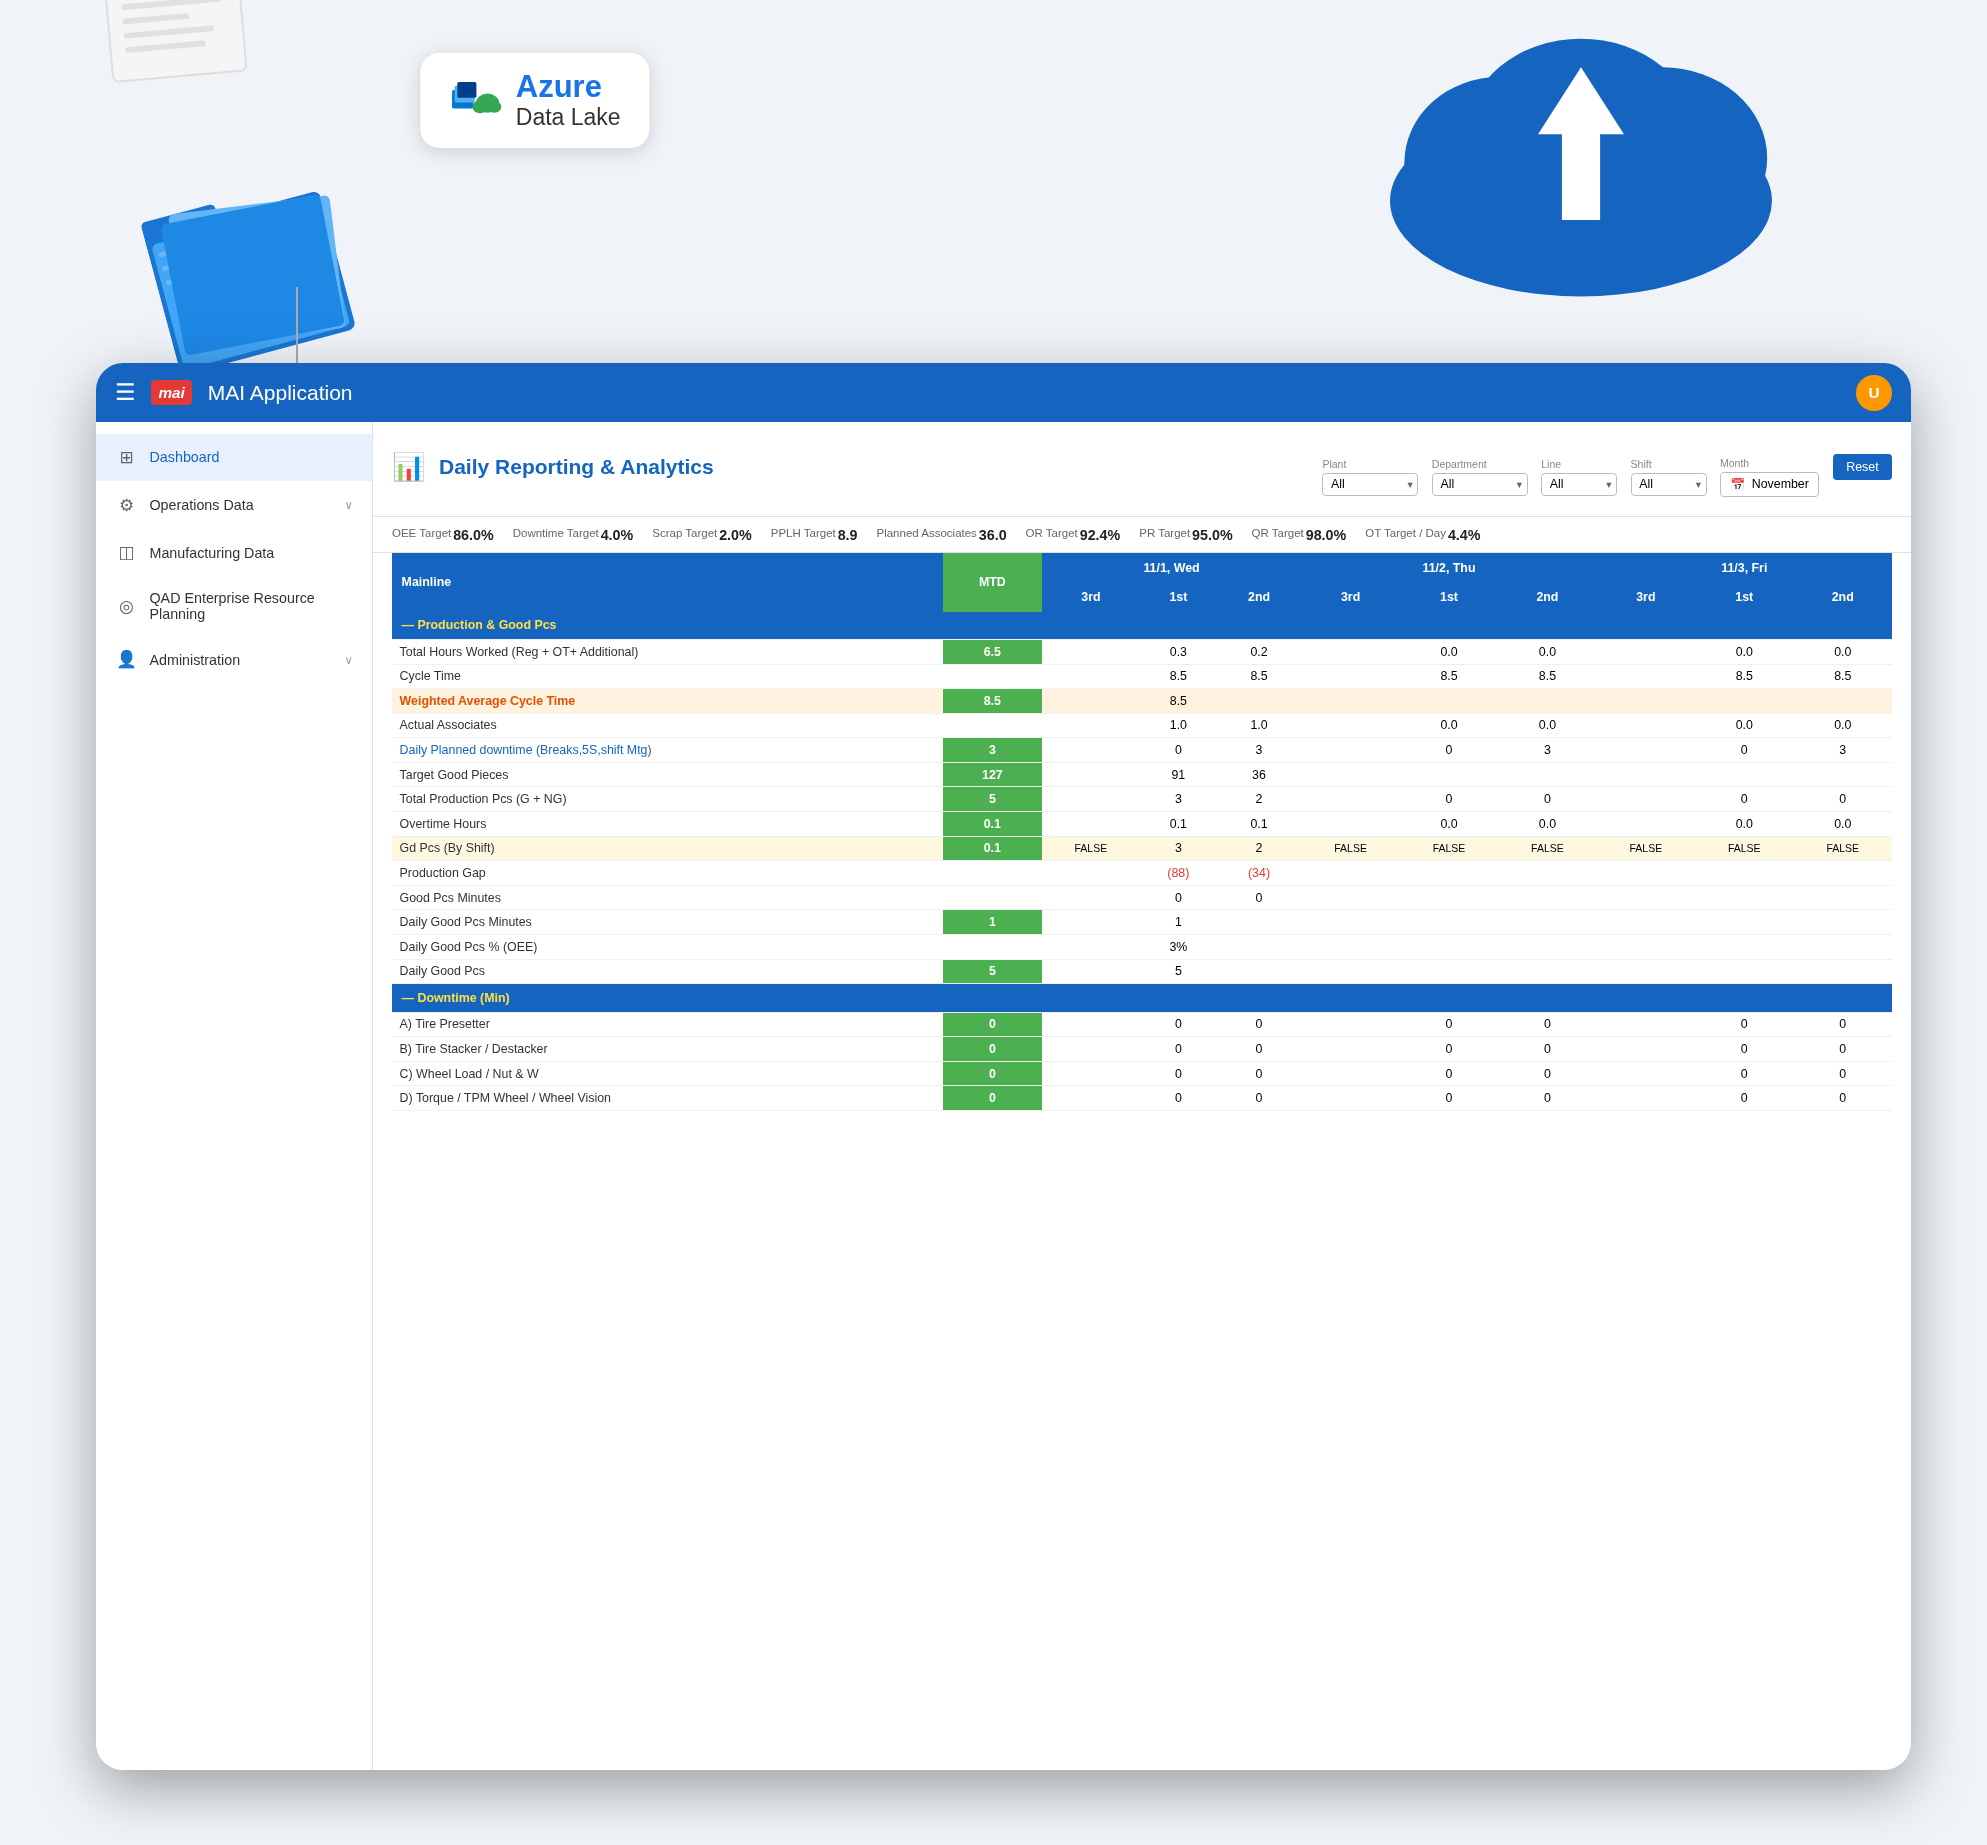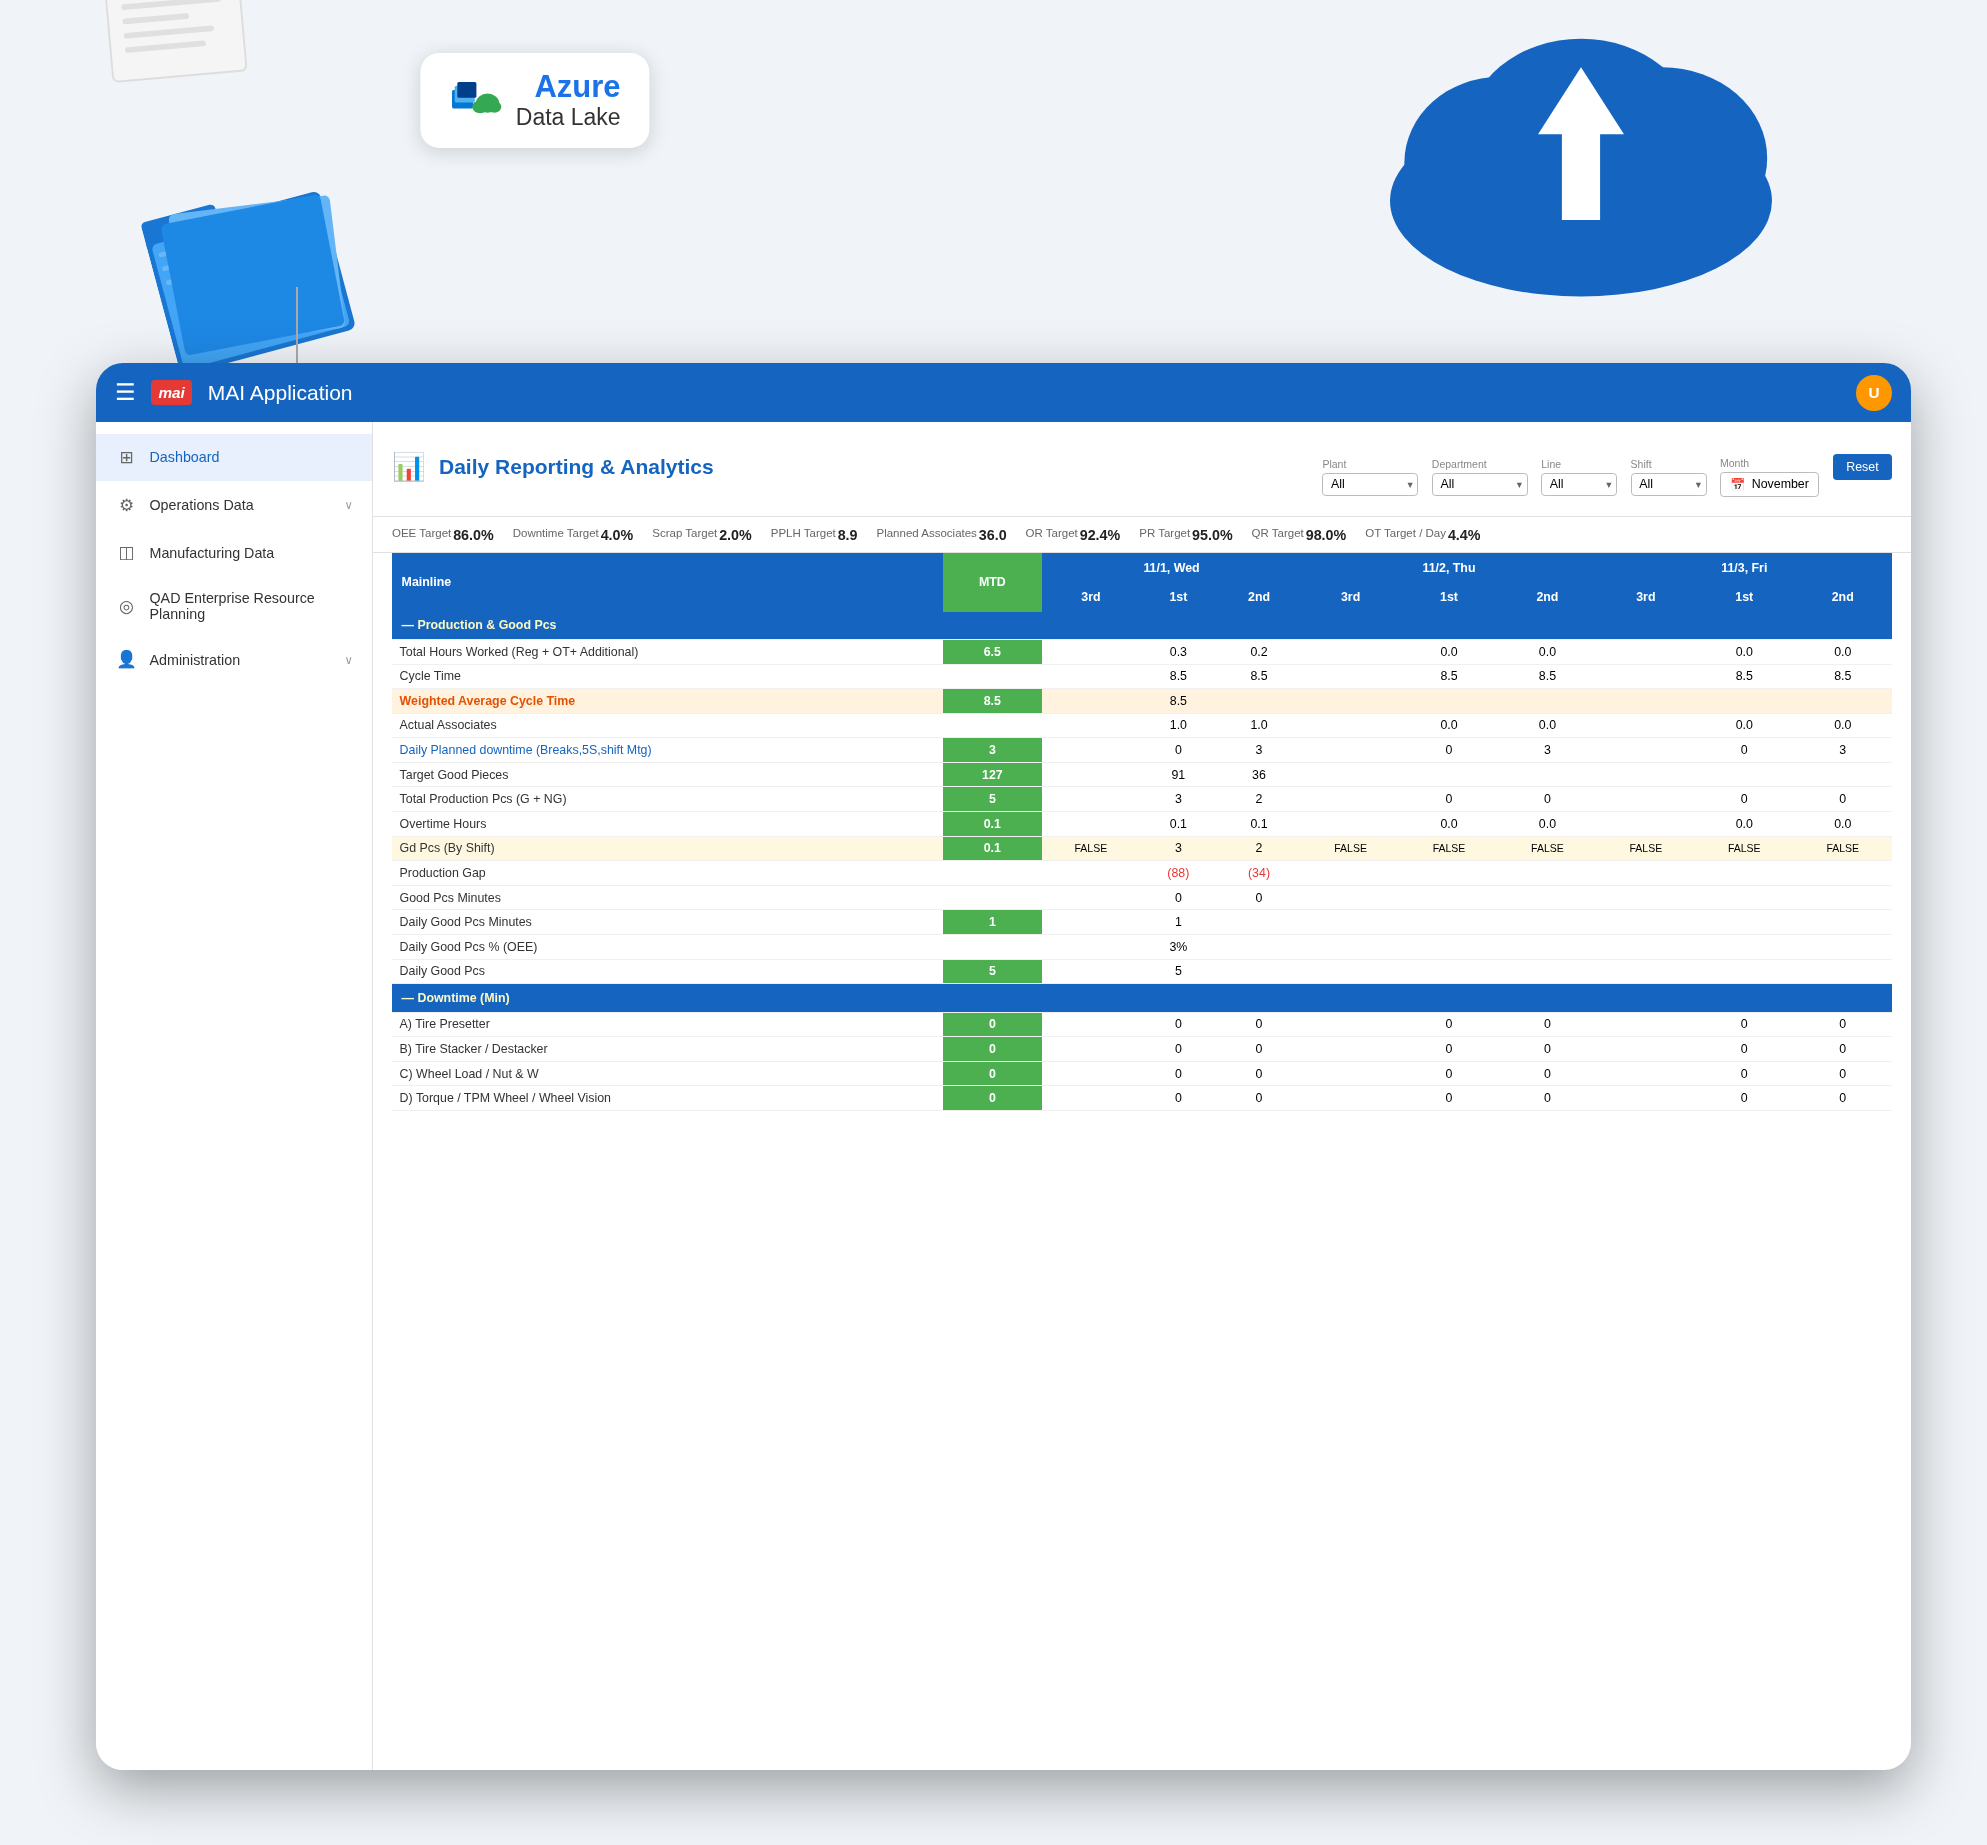--- a/index.html
+++ b/index.html
@@ -260,21 +260,21 @@
     .data-table td {
       padding: 4.8px 7.6px;
       border-bottom: 1px solid #f0f0f0;
       text-align: center;
       font-size: 12.4px;
       white-space: nowrap;
     }
     .data-table td.left { text-align: left; color: #333; }
     .section-row td {
       background: #1565c0;
-      color: #fef9c3;
+      color: #fde047;
       font-weight: 600;
       text-align: left;
       padding: 6.7px 9.6px;
     }
     .mtd-green { background: #4caf50; color: white; font-weight: 700; }
     .col-header-date {
       background: #1976d2;
       font-size: 11.5px;
       margin-top: 44px;
     }
@@ -289,21 +289,21 @@
       top: 287px;
       left: 296px;
       width: 1.9px;
       height: 115px;
       background: #aaa;
     }
   </style>
 </head>
 <body>
 
-<div style="position:absolute;top:0;left:0;width:100%;height:354px;pointer-events:none;text-align:right;">
+<div style="position:absolute;top:0;left:0;width:100%;height:354px;pointer-events:none;">
 
   <div class="azure-badge" style="top:53px;left:535px;">
     <svg class="azure-logo" viewBox="0 0 100 100">
       <rect x="5" y="30" width="40" height="35" rx="3" fill="#0078d4"></rect>
       <rect x="10" y="22" width="38" height="32" rx="3" fill="#50b0f0"></rect>
       <rect x="15" y="15" width="36" height="30" rx="3" fill="#003f8a"></rect>
       <ellipse cx="72" cy="55" rx="22" ry="18" fill="#34a853"></ellipse>
       <ellipse cx="58" cy="62" rx="15" ry="12" fill="#34a853"></ellipse>
       <ellipse cx="85" cy="62" rx="13" ry="11" fill="#34a853"></ellipse>
     </svg>

